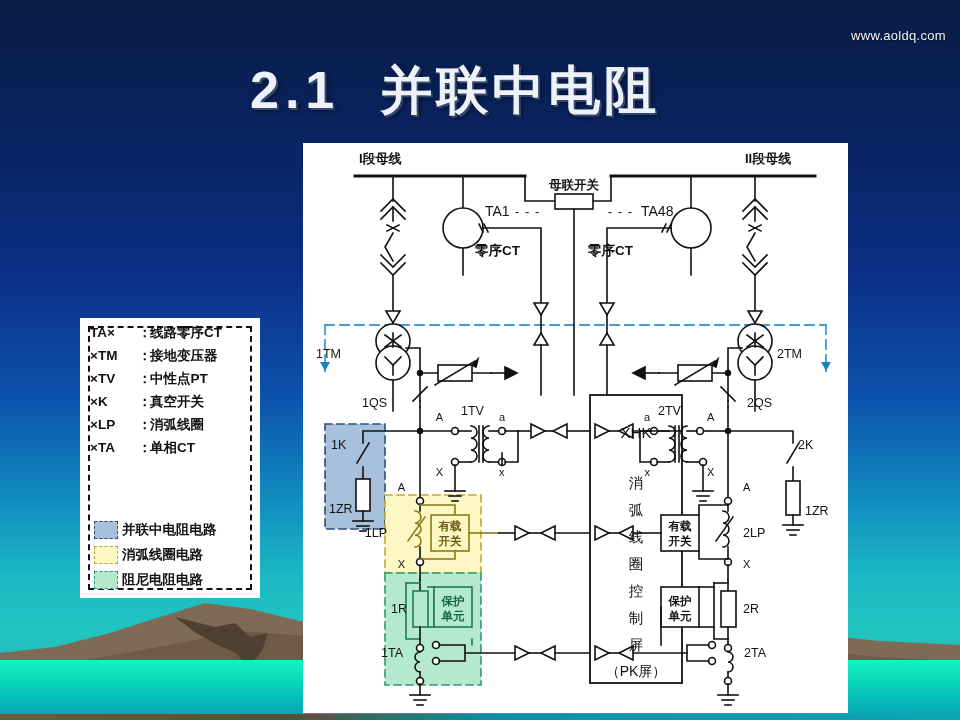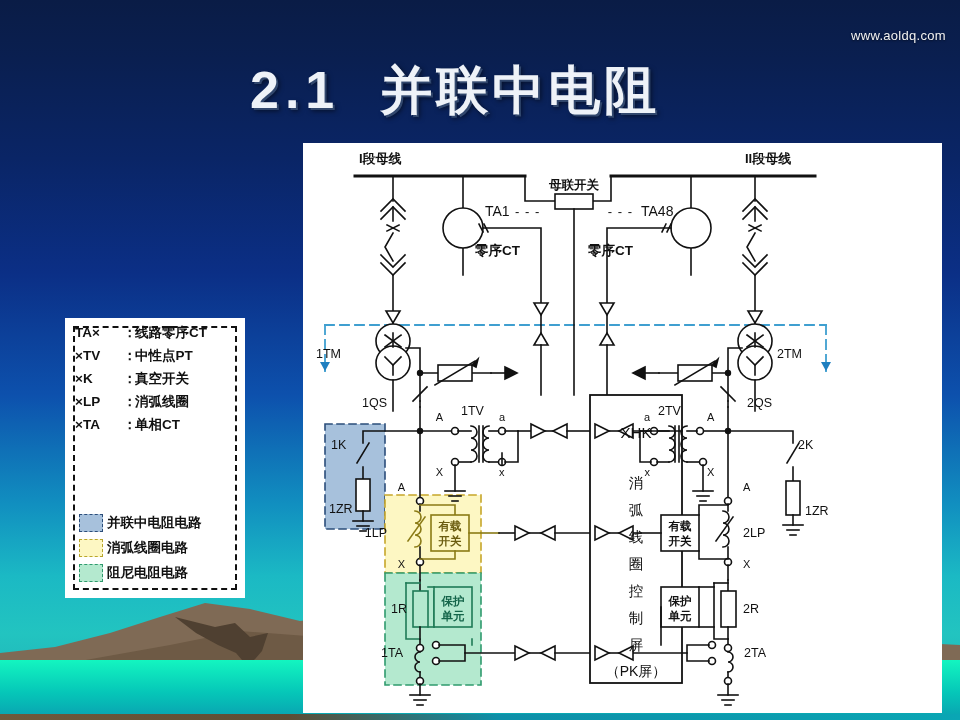--- a/index.html
+++ b/index.html
@@ -35,47 +35,47 @@
   .title{
     position:absolute;left:250px;top:56px;width:640px;
     font-size:52px;font-weight:bold;color:#eef2f8;
     letter-spacing:4px;white-space:nowrap;
     text-shadow:2px 2px 0 #31476d, 3px 3px 5px rgba(0,0,0,.55);
   }
   .title .num{letter-spacing:6px;}
   .title .gap{display:inline-block;width:40px;}
   
   .legend{
-    position:absolute;left:65px;top:318px;width:180px;height:280px;
+    position:absolute;left:80px;top:318px;width:180px;height:280px;
     background:#ffffff;
   }
   .legend-inner{
     position:absolute;left:8px;top:8px;right:8px;bottom:8px;
     border:2px dashed #111;
   }
   .legend-rows{
     position:absolute;left:10px;top:8px;right:4px;
     font-size:13.5px;color:#111;line-height:1.0;
   }
   .lrow{display:flex;align-items:baseline;height:23px;}
   .lrow .code{display:inline-block;width:48px;font-weight:bold;}
   .lrow .colon{display:inline-block;width:6px;font-weight:bold;}
   .lrow .desc{font-weight:bold;padding-left:6px;}
   .legend-swatches{
     position:absolute;left:14px;top:196px;right:4px;
     font-size:13.5px;color:#111;font-weight:bold;
   }
-  .srow{display:flex;align-items:flex-start;height:25px;}
+  .srow{display:flex;align-items:flex-end;height:25px;}
   .sw{width:22px;height:16px;border:1.5px dashed #444;margin-right:4px;flex:0 0 auto;}
   .sw.blue{background:#a7c1dc;border-color:#2b4d7a;}
   .sw.yellow{background:#fdf7c3;border-color:#b8a62c;}
   .sw.green{background:#b4e9cf;border-color:#2f9a6d;}
   
   .panel{
-    position:absolute;left:303px;top:143px;width:639px;height:570px;
+    position:absolute;left:303px;top:143px;width:545px;height:570px;
     background:#ffffff;
   }
   .panel svg{display:block;}
 </style>
 </head>
 <body>
 
 <div id="slide">
 
   <svg class="mountains" viewBox="0 0 960 145" preserveAspectRatio="none">
@@ -103,20 +103,25 @@
     <span class="num">2.1</span><span class="gap"></span><span>并联中电阻</span>
   </div>
 
   <div class="legend">
     <div class="legend-inner"></div>
     <div class="legend-rows">
       <div class="lrow">
         <span class="code">TA×</span>
           <span class="colon">：</span>
           <span class="desc">线路零序CT</span>
+      </div>
+      <div class="lrow">
+        <span class="code">×TM</span>
+          <span class="colon">：</span>
+          <span class="desc">接地变压器</span>
       </div>
       <div class="lrow">
         <span class="code">×TV</span>
           <span class="colon">：</span>
           <span class="desc">中性点PT</span>
       </div>
       <div class="lrow">
         <span class="code">×K</span>
           <span class="colon">：</span>
           <span class="desc">真空开关</span>

